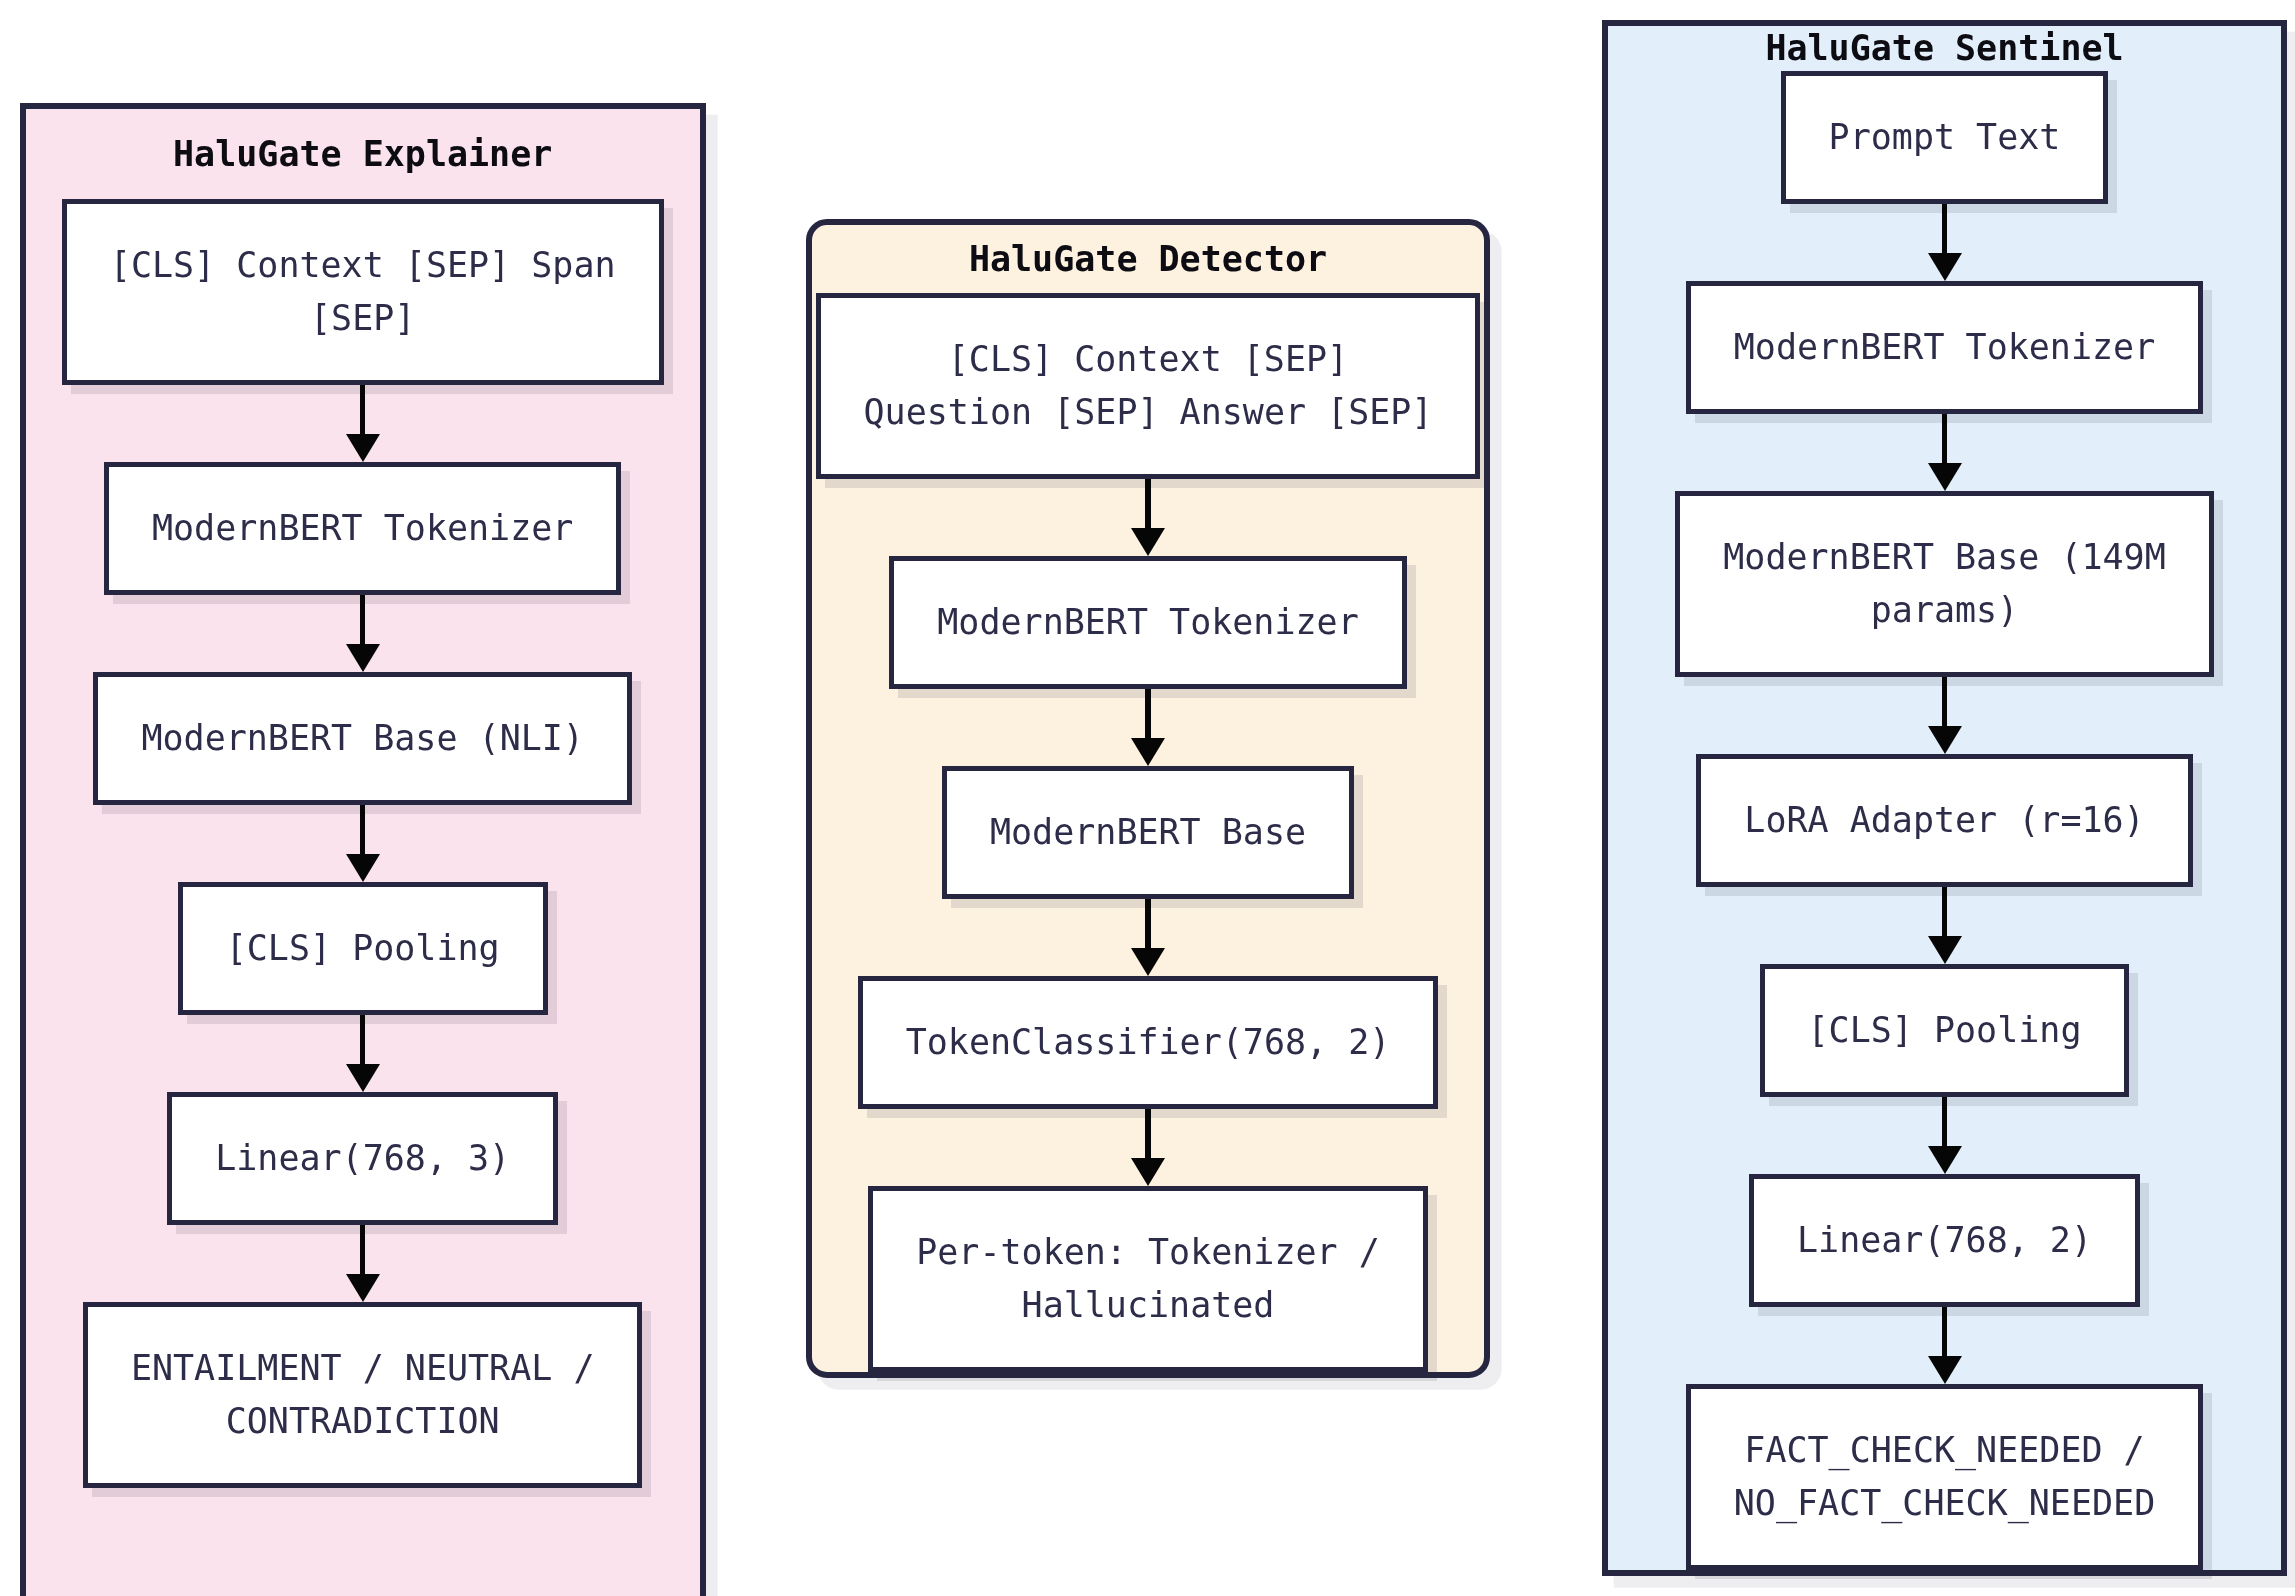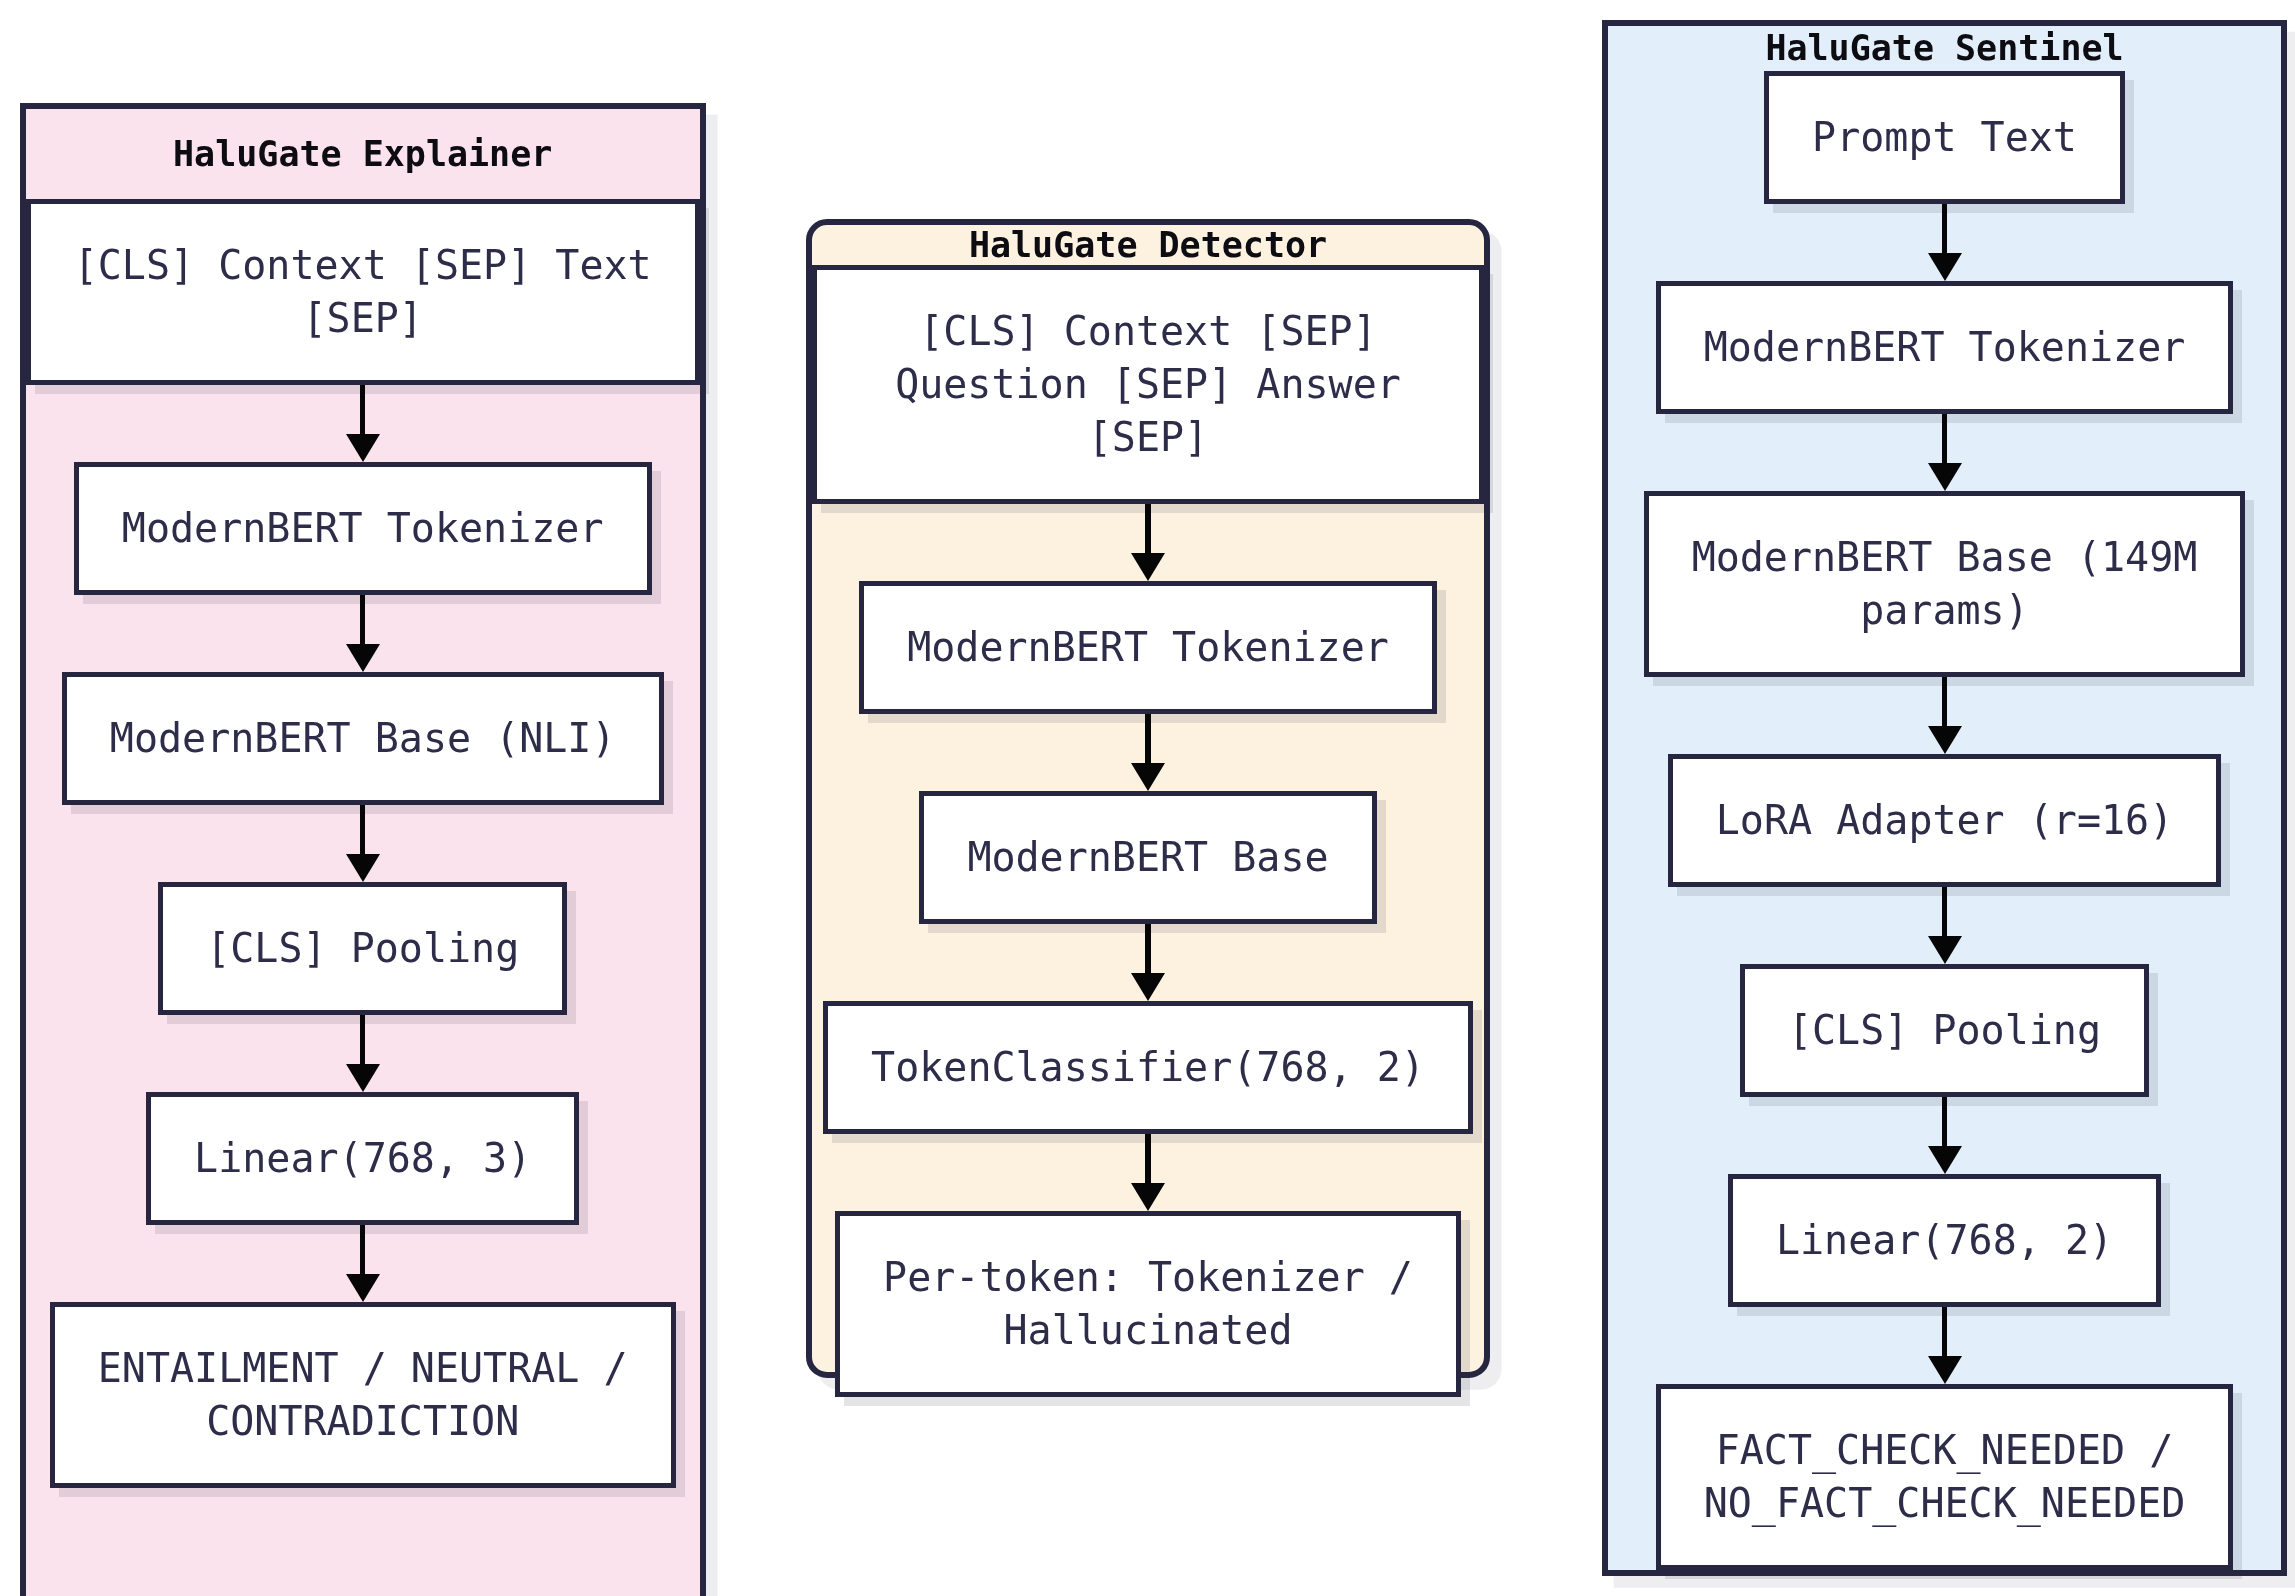--- a/index.html
+++ b/index.html
@@ -49,21 +49,21 @@
     align-items: center;
     width: 100%;
   }
 
   .node {
     box-sizing: border-box;
     background: var(--c-node-bg, #ffffff);
     border: 5.8px solid var(--c-border, #262640);
     box-shadow: 9px 9px 0 0 var(--c-node-shadow, rgba(38,38,64,0.12));
     padding: 35px 43px;
-    font-size: 40px;
+    font-size: 35px;
     line-height: 53px;
     color: var(--c-node-text, #2d2d4a);
     text-align: center;
     white-space: pre-line;
   }
 
   
   .arrow {
     height: 77px;
     display: flex;
@@ -85,21 +85,21 @@
   }
 </style>
 </head>
 <body>
 
 <main>
 
   <section class="panel panel-explainer" style="background: rgb(251, 227, 237);">
     <h2 class="panel-title">HaluGate Explainer</h2>
     <div class="flow">
-        <div class="node">[CLS] Context [SEP] Text
+        <div class="node">[CLS] Context [SEP] Span
 [SEP]</div>
         <div class="arrow">
           <div class="arrow-stem"></div>
           <div class="arrow-head"></div>
         </div>
         <div class="node">ModernBERT Tokenizer</div>
         <div class="arrow">
           <div class="arrow-stem"></div>
           <div class="arrow-head"></div>
         </div>

